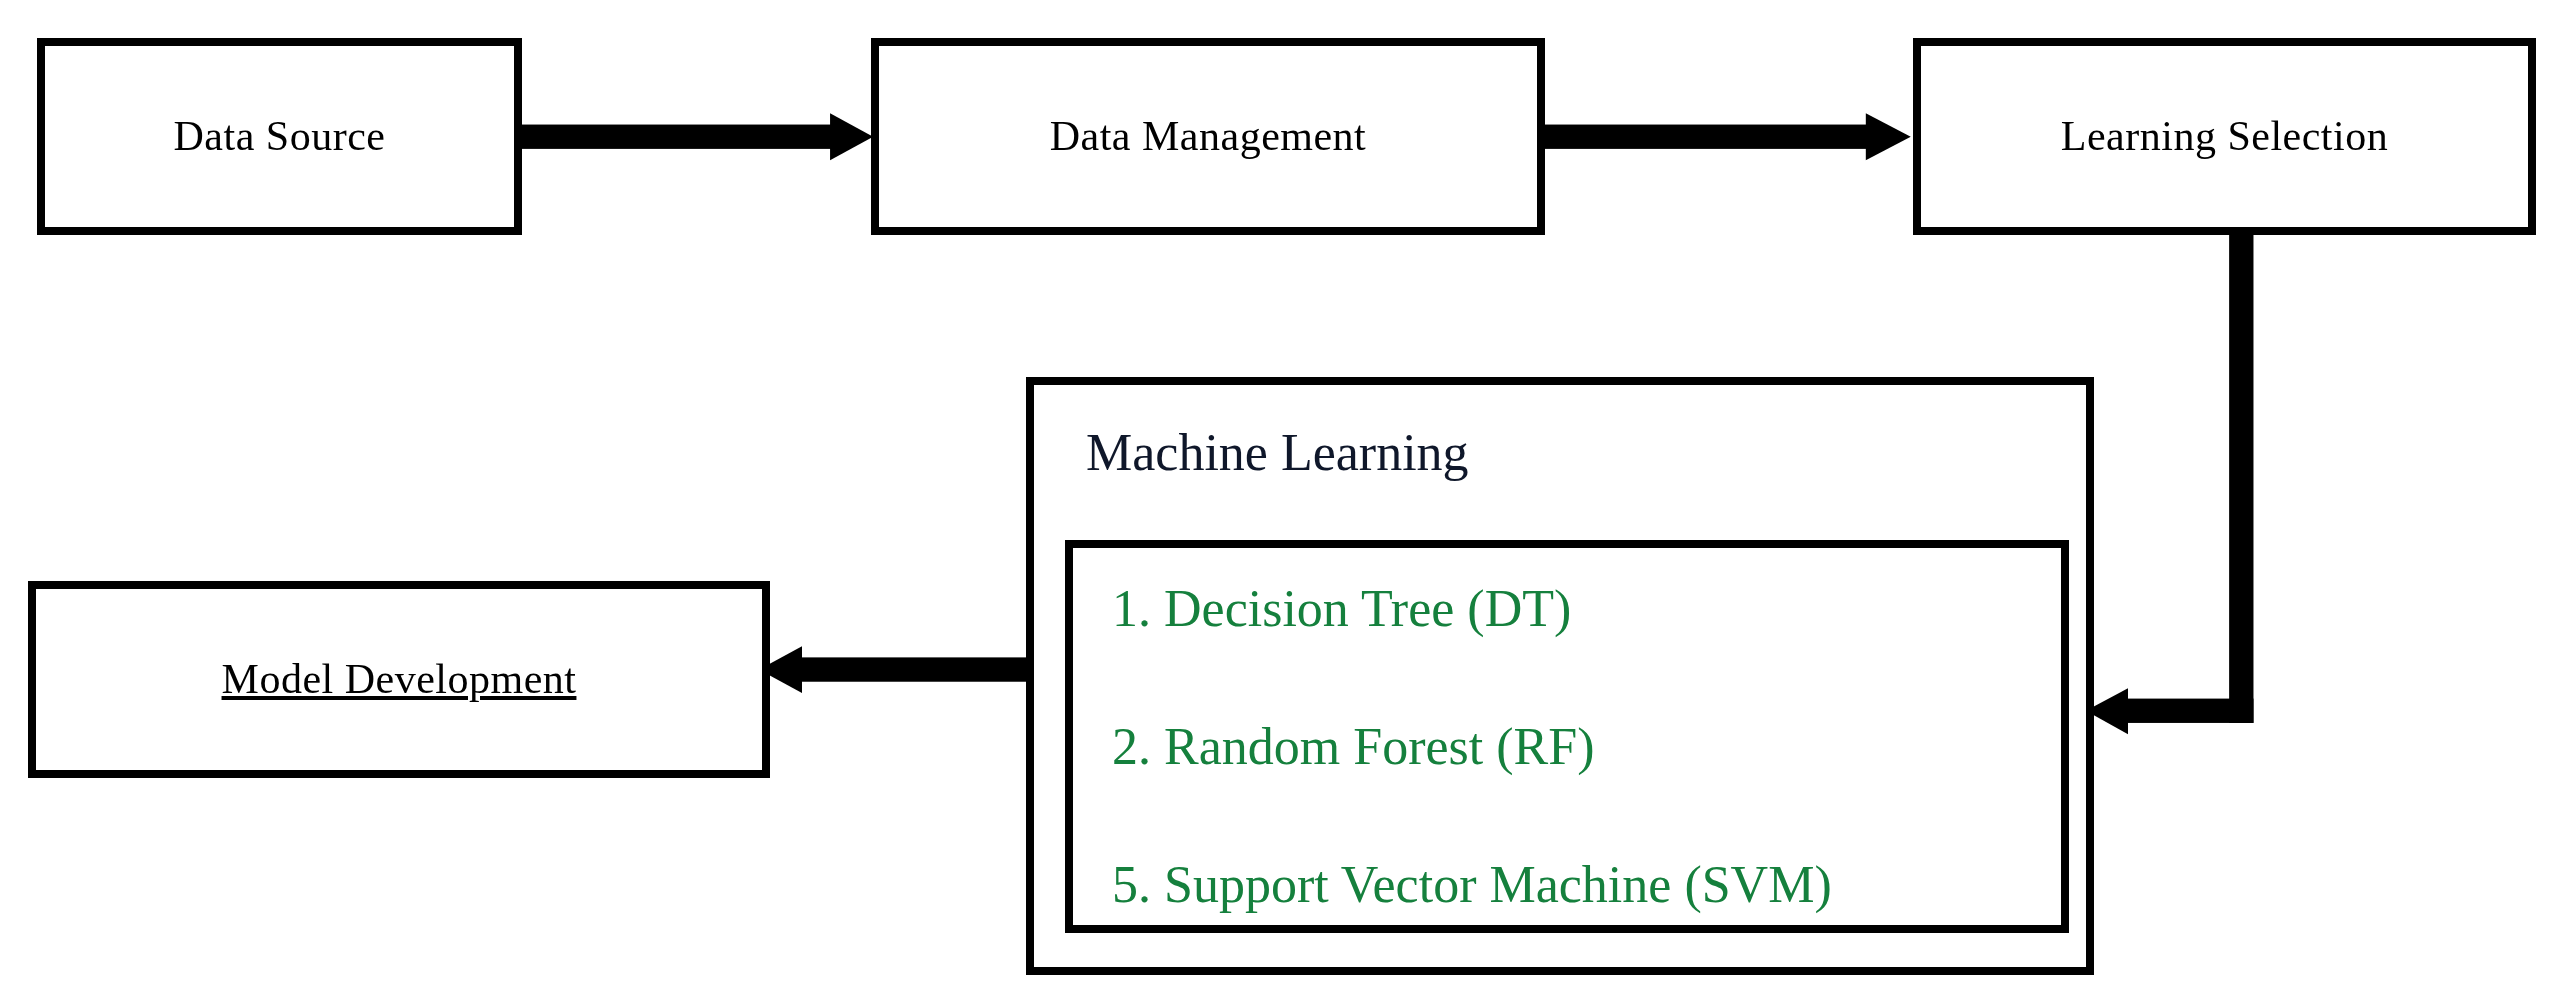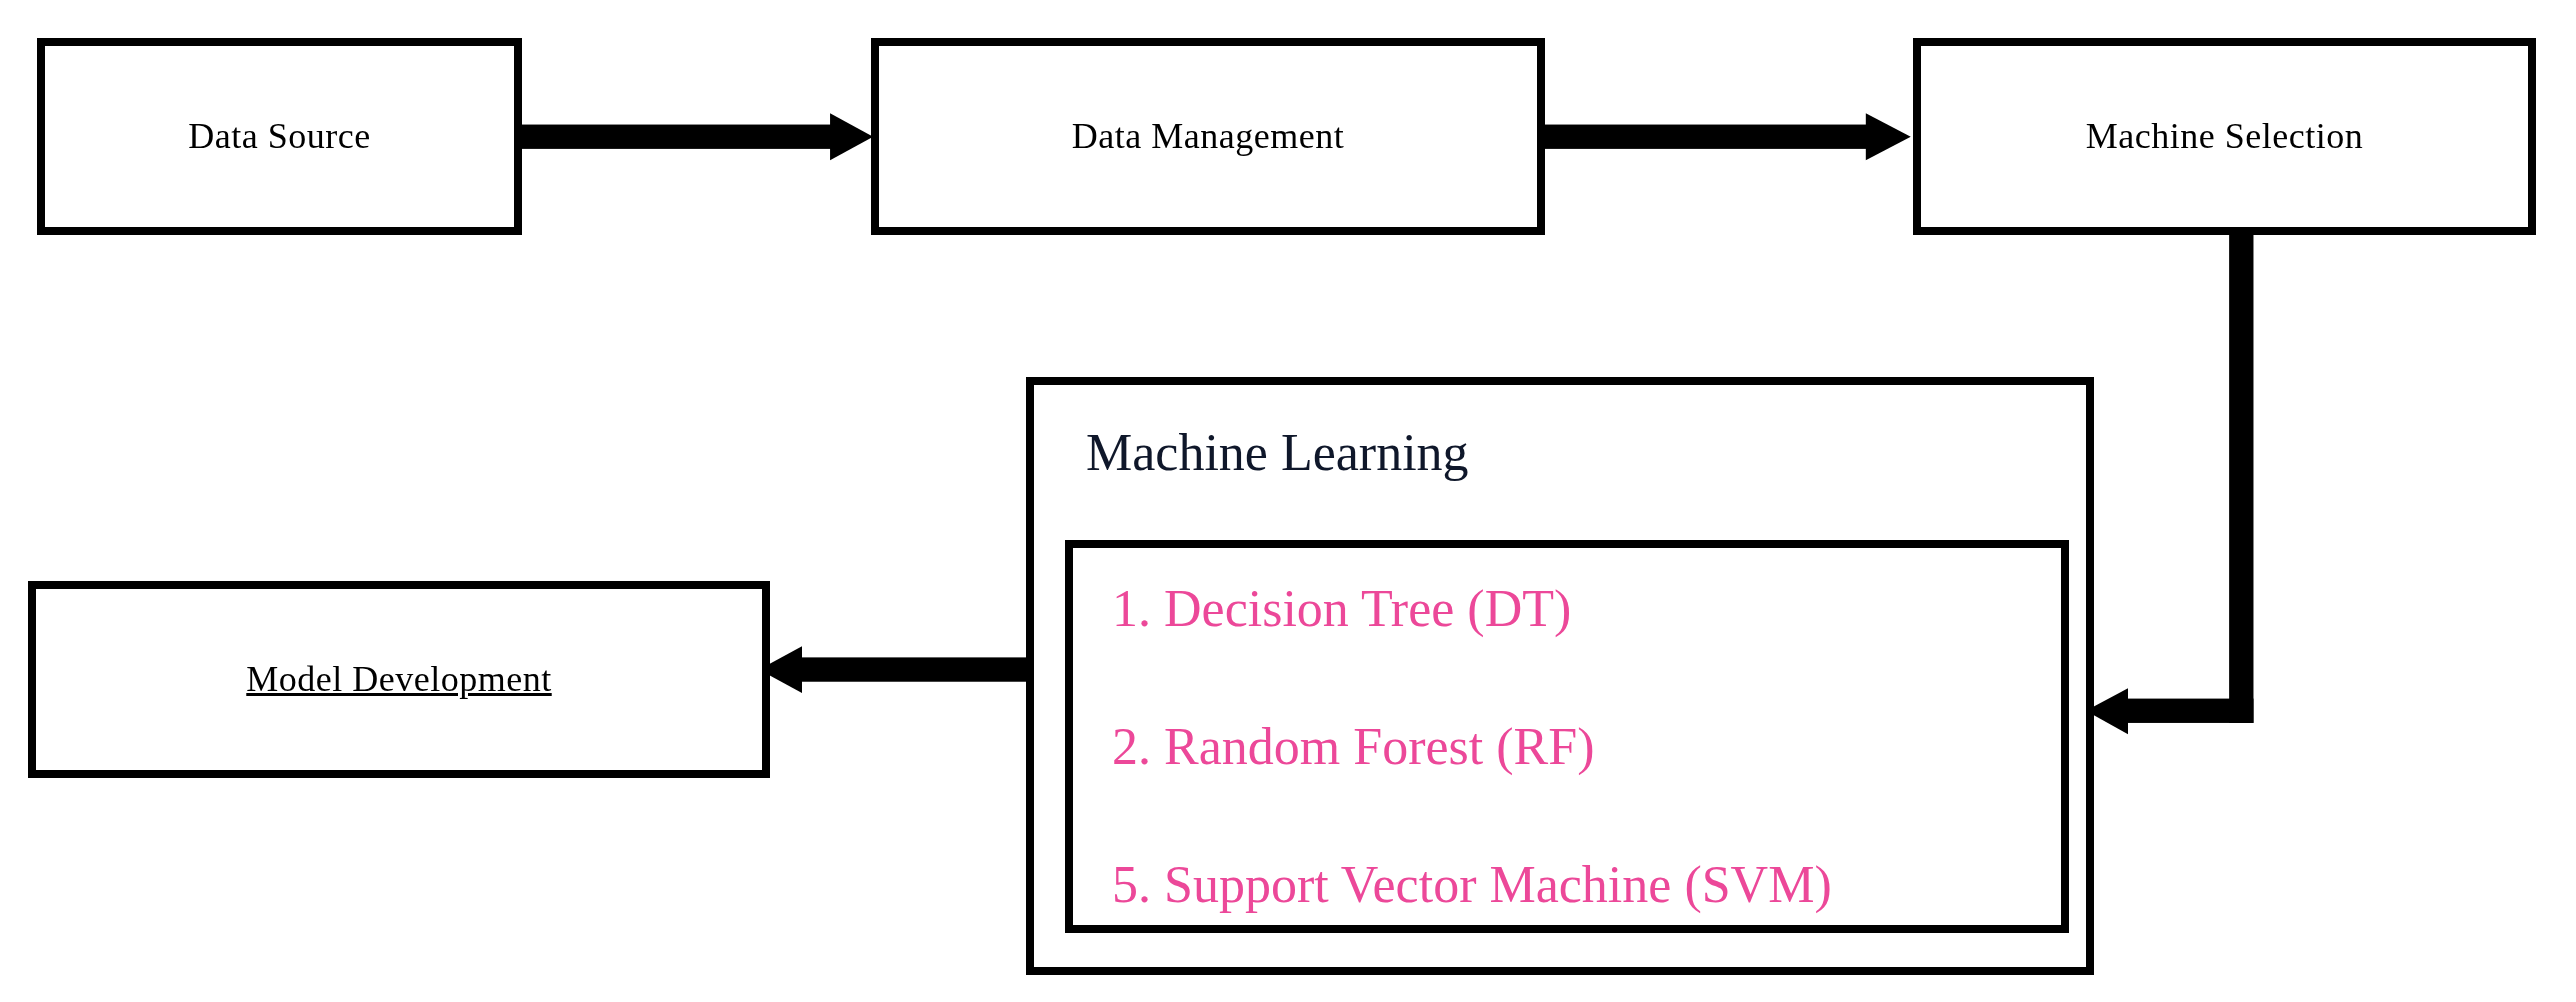--- a/index.html
+++ b/index.html
@@ -23,21 +23,21 @@
     box-sizing: border-box;
     background: #ffffff;
     border: 8.4px solid #000000;
     display: flex;
     align-items: center;
     justify-content: center;
     color: #000000;
     line-height: 1.1;
   }
   .node-label {
-    font-size: 36px;
+    font-size: 42px;
     font-weight: 400;
     letter-spacing: 0.5px;
     white-space: nowrap;
   }
 
   
   #node-data-source {
     left: 37px;  top: 38px;  width: 485px;  height: 197px;
   }
   #node-data-management {
@@ -83,21 +83,21 @@
     padding: 0;
     list-style: none;
     position: absolute;
     left: 39px;
     top: 32px;
     right: 0;
   }
   #ml-list li {
     font-size: 52px;
     white-space: nowrap;
-    color: #ec4899;
+    color: #15803d;
     height: 71px;
     margin-bottom: 67px;
   }
 
   
   #connectors {
     position: absolute;
     left: 0;
     top: 0;
     width: 2576px;
@@ -136,21 +136,21 @@
 
   <div class="node" id="node-data-source">
     <span class="node-label">Data Source</span>
   </div>
 
   <div class="node" id="node-data-management">
     <span class="node-label">Data Management</span>
   </div>
 
   <div class="node" id="node-features-selection">
-    <span class="node-label">Machine Selection</span>
+    <span class="node-label">Learning Selection</span>
   </div>
 
   <div class="node" id="node-model-development">
     <span class="node-label">Model Development</span>
   </div>
 
   <div class="node" id="node-machine-learning">
     <div id="ml-heading">Machine Learning</div>
 
     <div id="ml-inner-box">

